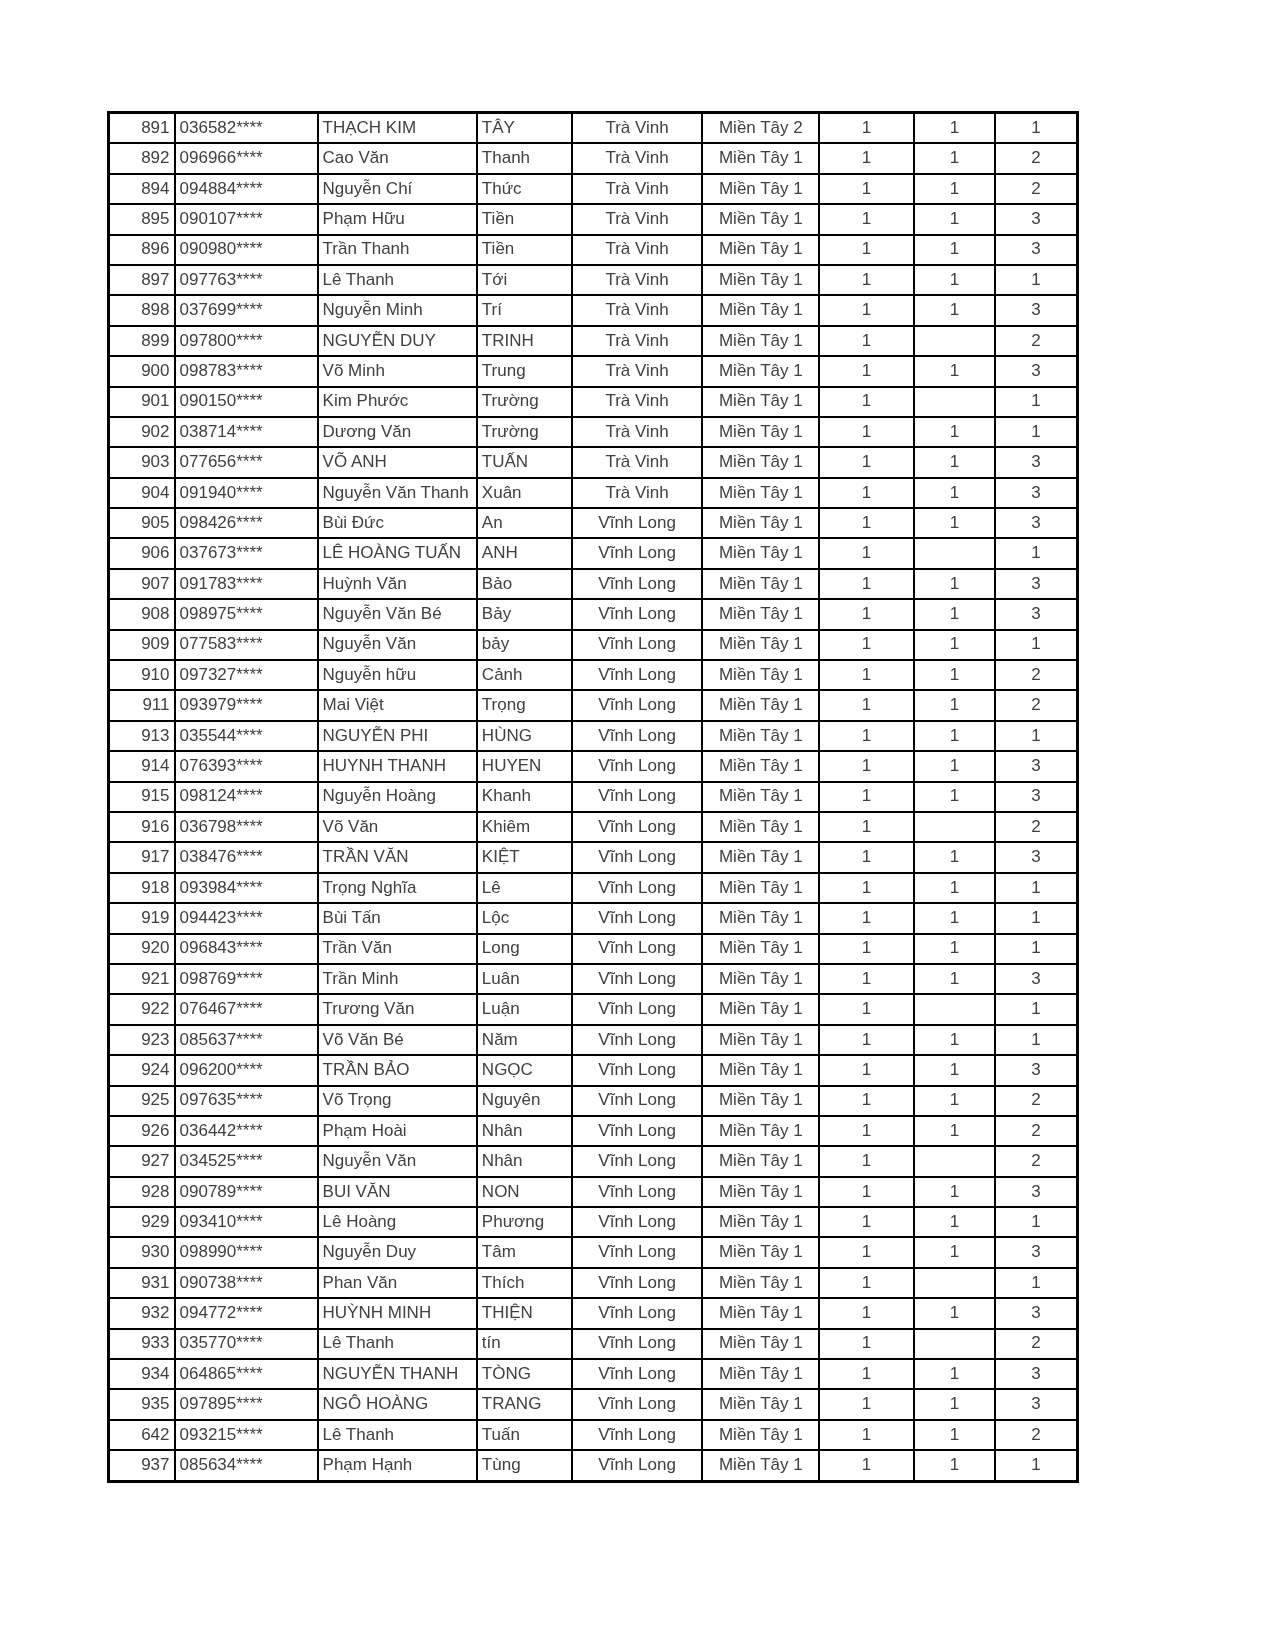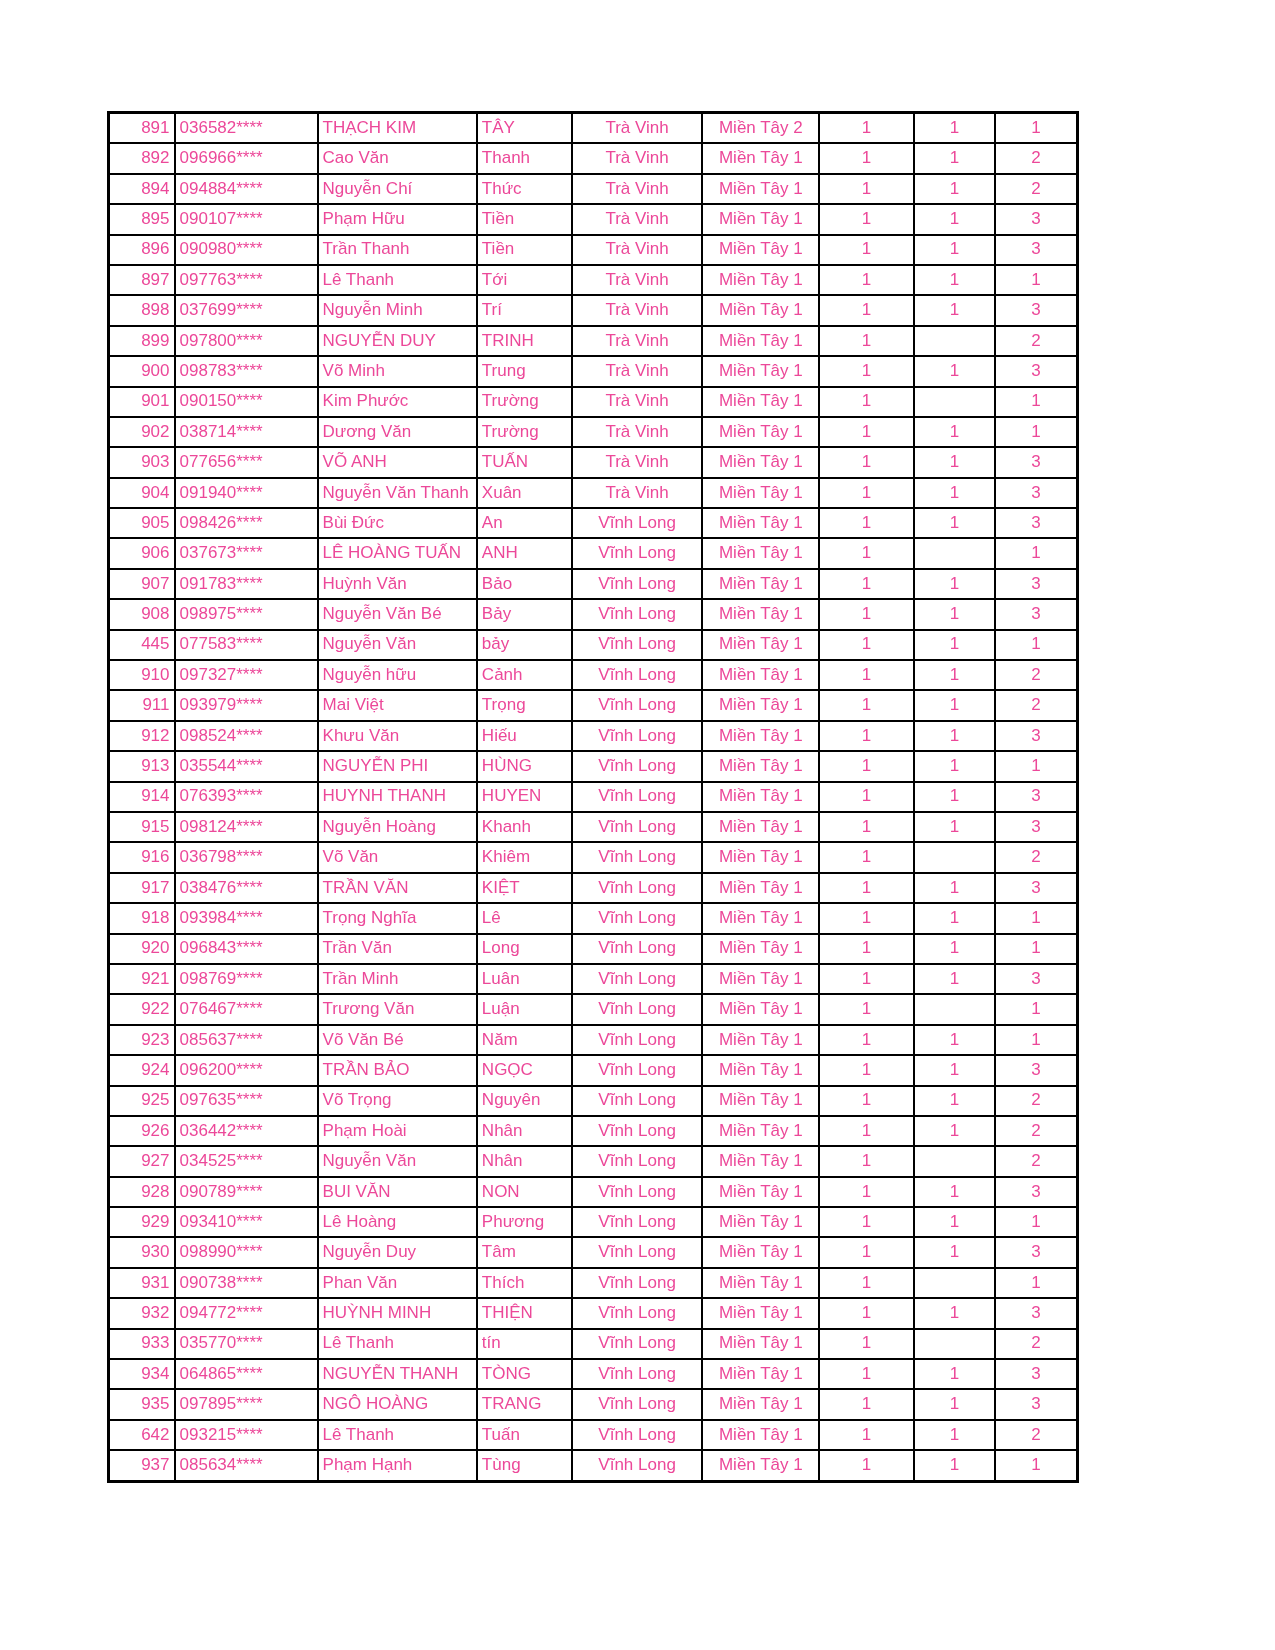--- a/index.html
+++ b/index.html
@@ -6,21 +6,21 @@
     margin: 0;
     padding: 0;
     background: #ffffff;
   }
   .page {
     position: relative;
     width: 1079px;
     height: 1650px;
     background: #ffffff;
     font-family: "Liberation Sans", "DejaVu Sans", sans-serif;
-    color: #ec4899;
+    color: #404040;
   }
   table.roster {
     position: absolute;
     left: 107px;
     top: 111px;
     border-collapse: collapse;
     table-layout: fixed;
     border: 3px solid #000000;
   }
   table.roster td {
@@ -236,21 +236,21 @@
           <td class="al-l">098975****</td>
           <td class="al-l">Nguyễn Văn Bé</td>
           <td class="al-l">Bảy</td>
           <td class="al-c">Vĩnh Long</td>
           <td class="al-c">Miền Tây 1</td>
           <td class="al-c">1</td>
           <td class="al-c">1</td>
           <td class="al-c">3</td>
         </tr>
         <tr>
-          <td class="al-r">445</td>
+          <td class="al-r">909</td>
           <td class="al-l">077583****</td>
           <td class="al-l">Nguyễn Văn</td>
           <td class="al-l">bảy</td>
           <td class="al-c">Vĩnh Long</td>
           <td class="al-c">Miền Tây 1</td>
           <td class="al-c">1</td>
           <td class="al-c">1</td>
           <td class="al-c">1</td>
         </tr>
         <tr>
@@ -269,31 +269,20 @@
           <td class="al-l">093979****</td>
           <td class="al-l">Mai Việt</td>
           <td class="al-l">Trọng</td>
           <td class="al-c">Vĩnh Long</td>
           <td class="al-c">Miền Tây 1</td>
           <td class="al-c">1</td>
           <td class="al-c">1</td>
           <td class="al-c">2</td>
         </tr>
         <tr>
-          <td class="al-r">912</td>
-          <td class="al-l">098524****</td>
-          <td class="al-l">Khưu Văn</td>
-          <td class="al-l">Hiếu</td>
-          <td class="al-c">Vĩnh Long</td>
-          <td class="al-c">Miền Tây 1</td>
-          <td class="al-c">1</td>
-          <td class="al-c">1</td>
-          <td class="al-c">3</td>
-        </tr>
-        <tr>
           <td class="al-r">913</td>
           <td class="al-l">035544****</td>
           <td class="al-l">NGUYỄN PHI</td>
           <td class="al-l">HÙNG</td>
           <td class="al-c">Vĩnh Long</td>
           <td class="al-c">Miền Tây 1</td>
           <td class="al-c">1</td>
           <td class="al-c">1</td>
           <td class="al-c">1</td>
         </tr>
@@ -339,20 +328,31 @@
           <td class="al-c">Miền Tây 1</td>
           <td class="al-c">1</td>
           <td class="al-c">1</td>
           <td class="al-c">3</td>
         </tr>
         <tr>
           <td class="al-r">918</td>
           <td class="al-l">093984****</td>
           <td class="al-l">Trọng Nghĩa</td>
           <td class="al-l">Lê</td>
+          <td class="al-c">Vĩnh Long</td>
+          <td class="al-c">Miền Tây 1</td>
+          <td class="al-c">1</td>
+          <td class="al-c">1</td>
+          <td class="al-c">1</td>
+        </tr>
+        <tr>
+          <td class="al-r">919</td>
+          <td class="al-l">094423****</td>
+          <td class="al-l">Bùi Tấn</td>
+          <td class="al-l">Lộc</td>
           <td class="al-c">Vĩnh Long</td>
           <td class="al-c">Miền Tây 1</td>
           <td class="al-c">1</td>
           <td class="al-c">1</td>
           <td class="al-c">1</td>
         </tr>
         <tr>
           <td class="al-r">920</td>
           <td class="al-l">096843****</td>
           <td class="al-l">Trần Văn</td>

